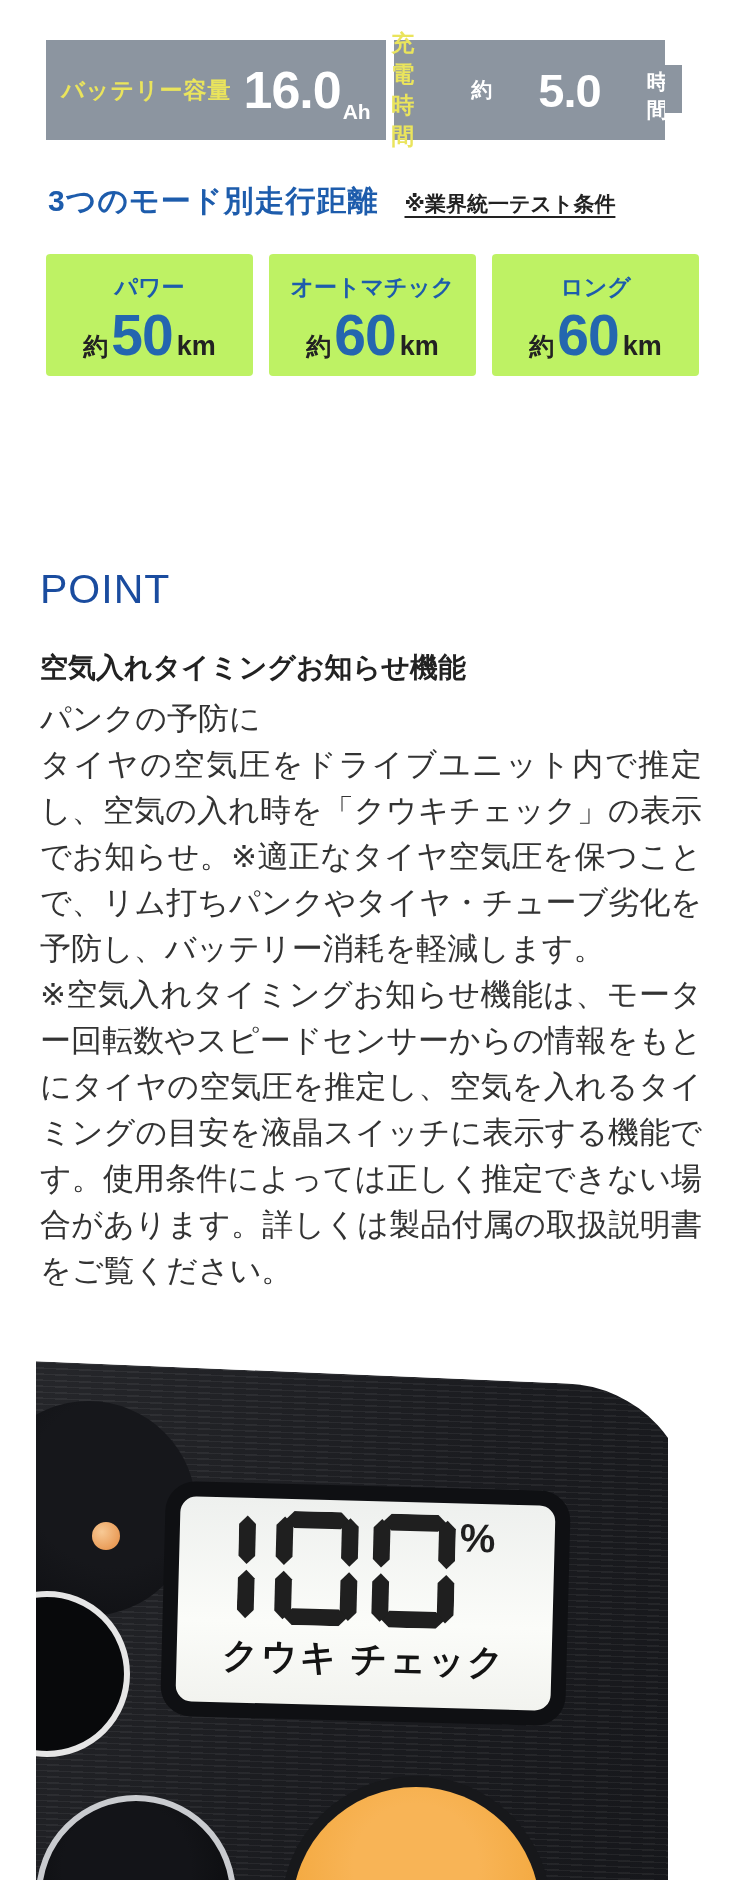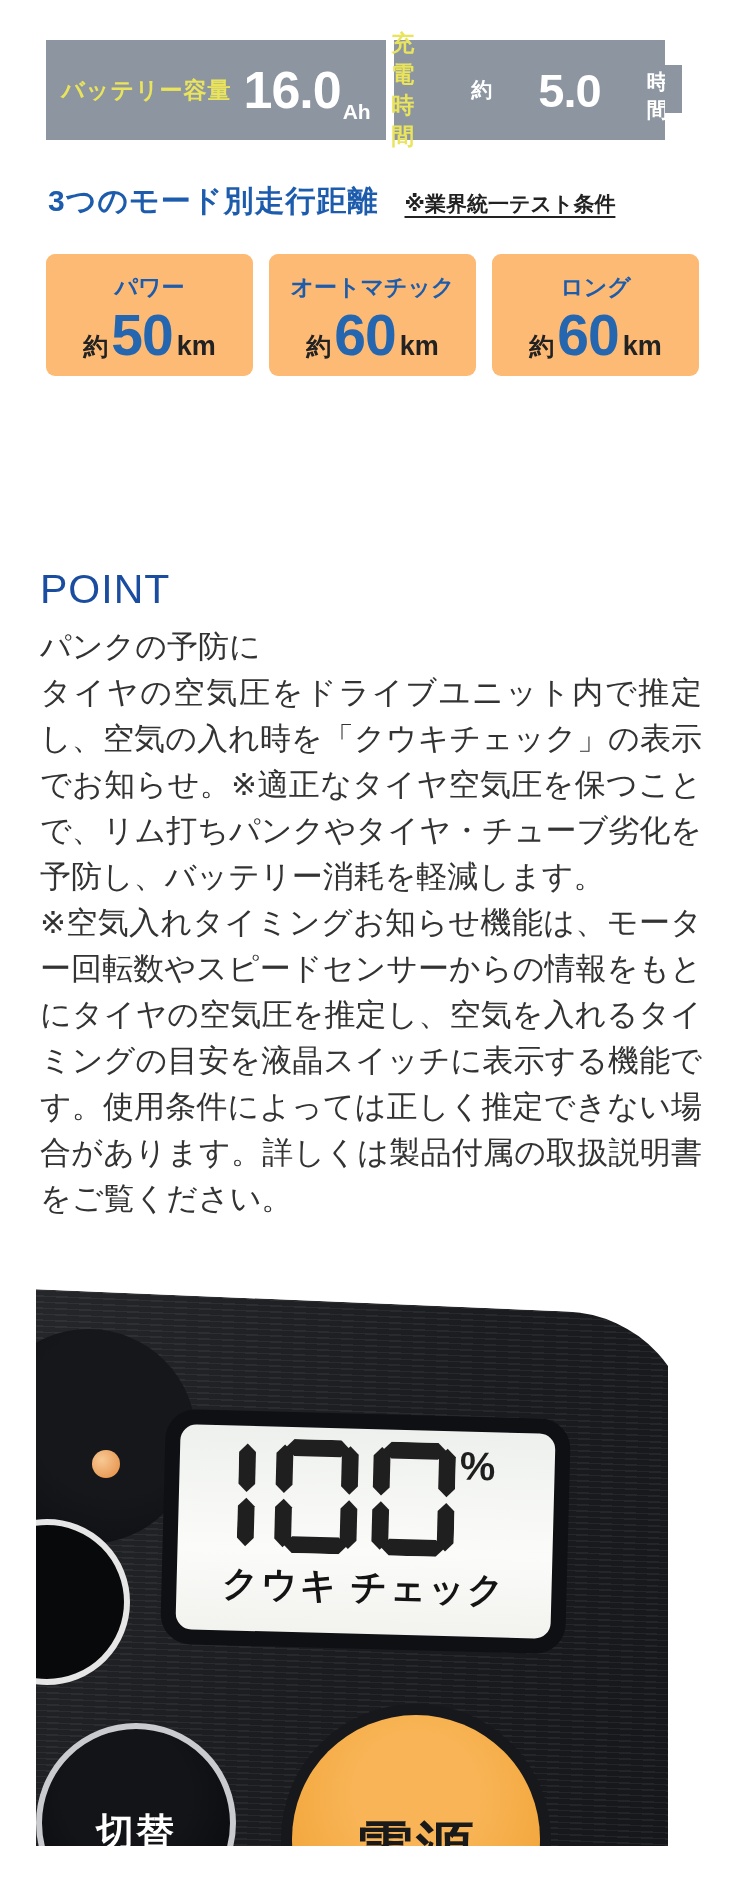--- a/index.html
+++ b/index.html
@@ -18,21 +18,21 @@
   .banner .big{color:#fff;font-weight:bold;font-size:52px;line-height:1;margin:0 2px 0 12px;letter-spacing:-1px;}
   .banner .small{color:#fff;font-weight:bold;font-size:21px;align-self:flex-end;margin-bottom:16px;}
   .banner .prefix{color:#fff;font-weight:bold;font-size:21px;margin-left:12px;}
   .banner.charge .big{margin-left:2px;font-size:47px;}
   .battery-tab{position:absolute;right:-17px;top:25px;width:17px;height:48px;background:#8C95A0;}
   
   .modes-heading-row{display:flex;align-items:baseline;margin:45px 0 0 48px;}
   .modes-heading{font-size:30px;font-weight:bold;color:#1D5CAC;letter-spacing:1px;line-height:32px;margin:0;}
   .modes-note{font-size:21px;font-weight:bold;color:#222;margin-left:26px;text-decoration:underline;text-underline-offset:5px;cursor:pointer;}
   .mode-boxes{display:flex;gap:16px;margin:36px 0 0 46px;}
-  .mode-box{width:207px;height:122px;background:#fdba74;border-radius:9px;display:flex;flex-direction:column;align-items:center;}
+  .mode-box{width:207px;height:122px;background:#bef264;border-radius:4px;display:flex;flex-direction:column;align-items:center;}
   .mode-name{color:#1D5CAC;font-weight:bold;font-size:23px;margin-top:22px;line-height:1;}
   .mode-value-row{display:flex;align-items:baseline;margin-top:8px;}
   .mode-prefix{font-size:25px;font-weight:bold;color:#222;margin-right:3px;}
   .mode-value{font-size:57px;font-weight:bold;color:#2466AF;line-height:1;letter-spacing:-1px;}
   .mode-unit{font-size:27px;font-weight:bold;color:#222;margin-left:4px;}
   
   .point-section{padding:0 38px 0 40px;}
   .point-label{margin:190px 0 12px 0;font-size:41px;font-weight:400;color:#1A4C9F;letter-spacing:1px;line-height:46px;}
   .point-title{margin:40px 0 0 0;font-size:28px;font-weight:bold;color:#222;line-height:32px;}
   .point-para{margin:12px 0 0 0;font-size:31px;color:#333;line-height:46px;text-align:justify;}
@@ -134,20 +134,21 @@
     <div class="mode-value-row">
       <span class="mode-prefix">約</span>
       <span class="mode-value">60</span>
       <span class="mode-unit">km</span>
     </div>
   </div>
 </div>
 
 <div class="point-section">
   <h2 class="point-label">POINT</h2>
+  <h3 class="point-title">空気入れタイミングお知らせ機能</h3>
   <p class="point-para">パンクの予防に</p>
   <p class="point-para">タイヤの空気圧をドライブユニット内で推定し、空気の入れ時を「クウキチェック」の表示でお知らせ。※適正なタイヤ空気圧を保つことで、リム打ちパンクやタイヤ・チューブ劣化を予防し、バッテリー消耗を軽減します。</p>
   <p class="point-para">※空気入れタイミングお知らせ機能は、モーター回転数やスピードセンサーからの情報をもとにタイヤの空気圧を推定し、空気を入れるタイミングの目安を液晶スイッチに表示する機能です。使用条件によっては正しく推定できない場合があります。詳しくは製品付属の取扱説明書をご覧ください。</p>
 </div>
 
 <div class="photo">
   <div class="device-body"></div>
   <div class="pad-circle"></div>
   <div class="ring-button"></div>
   <div class="led"></div>

